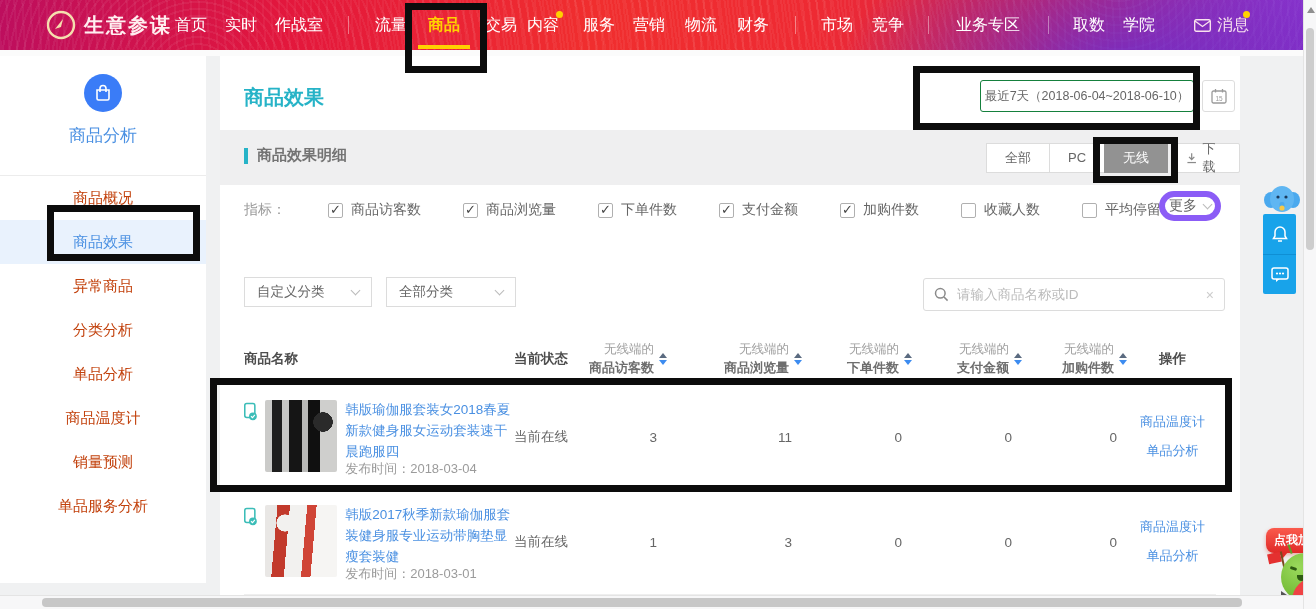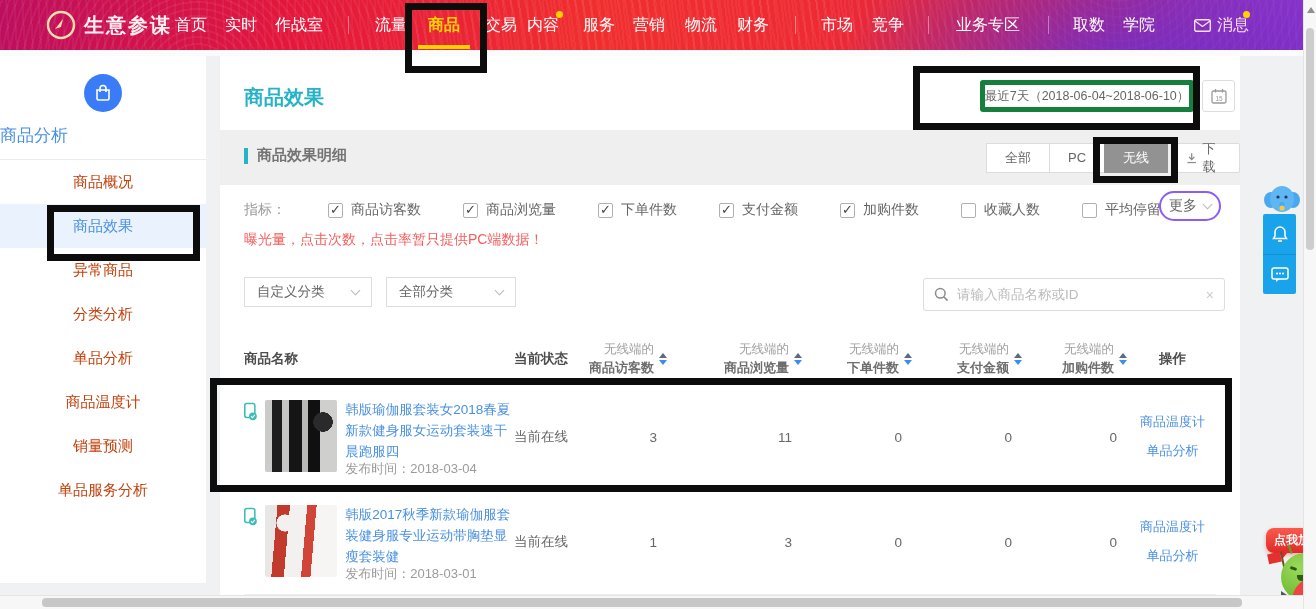--- a/index.html
+++ b/index.html
@@ -25,32 +25,32 @@
   .nav-underline { position:absolute; left:418px; top:45px; width:52px; height:4px; background:#ffd100; }
   .nav-divider { position:absolute; top:16px; width:1px; height:18px; background:rgba(255,255,255,.4); }
   .nav-dot { position:absolute; width:7px; height:7px; border-radius:50%; background:#ffd100; top:11px; }
   .brand { position:absolute; left:84px; top:0; height:50px; line-height:50px; color:#ffeff0;
     font-size:20px; font-weight:bold; letter-spacing:2px; cursor:pointer; }
   .logo { position:absolute; left:46px; top:10px; width:30px; height:30px; }
   .msg-wrap { position:absolute; left:1194px; top:0; height:50px; display:flex; align-items:center; gap:6px;
     color:rgba(255,235,240,.95); font-size:16px; cursor:pointer; }
   
   .sidebar { position:absolute; left:0; top:56px; width:206px; height:527px; background:#fff; }
-  .sb-head { padding-top:18px; border-bottom:1px solid #ececec; padding-bottom:12px; }
+  .sb-head { padding-top:18px; text-align:center; border-bottom:1px solid #ececec; padding-bottom:28px; }
   .sb-icon { width:38px; height:38px; border-radius:50%; background:#3a7cf7; margin:0 auto;
     display:flex; align-items:center; justify-content:center; }
   .sb-title { margin-top:12px; color:#4a90e2; font-size:17px; }
   .sb-item { height:44px; line-height:44px; text-align:center; font-size:15px; color:#c2410c; cursor:pointer; }
   .sb-item.active { background:#e9f2fd; color:#4a90e2; }
   
   .content { position:absolute; left:220px; top:56px; width:1020px; height:539px; }
   .c-header { position:relative; height:74px; background:#fff; }
   .page-title { position:absolute; left:24px; top:28px; color:#26b3c7; font-size:20px; font-weight:bold; }
   .date-btn { position:absolute; left:760px; top:24px; width:214px; height:32px; background:#fff;
-    border:5px solid #15803d; border-radius:3px; color:#666; font-size:12.5px;
+    border:1px solid #15803d; border-radius:3px; color:#666; font-size:12.5px;
     display:flex; align-items:center; justify-content:center; cursor:pointer; white-space:nowrap; }
   .cal-btn { position:absolute; left:982px; top:24px; width:33px; height:32px; background:#fff;
     border:1px solid #ddd; border-radius:3px; display:flex; align-items:center; justify-content:center; cursor:pointer; }
   .c-band { position:relative; height:55px; background:#efeff0; }
   .sec-title { position:absolute; left:24px; top:16px; display:flex; align-items:center; gap:9px;
     font-size:15px; font-weight:bold; color:#737373; }
   .sec-bar { width:4px; height:16px; background:#26b3c7; }
   .tab-group { position:absolute; left:767px; top:13px; display:flex;align-items:center; }
   .dev-tab { height:30px; padding:0 18px; line-height:28px; background:#fff; border:1px solid #dcdcdc;
     color:#666; font-size:13px; margin-left:-1px; cursor:pointer; }
@@ -59,21 +59,21 @@
     border:1px solid #dcdcdc; border-radius:2px; color:#666; font-size:13px;
     display:flex; align-items:center; gap:5px; cursor:pointer; }
   .c-body { position:relative; height:410px; background:#fff; }
   
   .metrics { position:absolute; left:24px; top:16px; display:flex; align-items:center; gap:42px; }
   .metrics-label { color:#999; font-size:14px; }
   .metric { display:flex; align-items:center; gap:8px; color:#666; font-size:14px; cursor:pointer; white-space:nowrap; }
   .cb { width:15px; height:15px; border:1px solid #b0b0b0; border-radius:2px; background:#fff; position:relative; flex:none; }
   .cb.checked::after { content:"✓"; position:absolute; left:1px; top:-2px; font-size:13px; font-weight:bold; color:#444; }
   .more-btn { position:absolute; left:939px; top:6px; width:62px; height:30px; background:#fff;
-    border:2px solid #8b5cf6; border-radius:15px; color:#666; font-size:14px;
+    border:6px solid #8b5cf6; border-radius:15px; color:#666; font-size:14px;
     display:flex; align-items:center; justify-content:center; gap:7px; cursor:pointer; }
   .notice { position:absolute; left:24px; top:46px; color:#f65e5e; font-size:14px; }
   
   .dd { position:absolute; top:92px; height:30px; background:#fff; border:1px solid #dcdcdc; border-radius:0;
     color:#666; font-size:13.5px; display:flex; align-items:center; justify-content:space-between;
     padding:0 12px; cursor:pointer; }
   .chev { width:7px; height:7px; border-right:1.5px solid #bbb; border-bottom:1.5px solid #bbb;
     transform:rotate(45deg); margin-top:-3px; }
   .search { position:absolute; left:703px; top:93px; width:302px; height:33px; background:#fff;
     border:1px solid #dcdcdc; border-radius:3px; display:flex; align-items:center; padding:0 10px; gap:8px; }
@@ -279,21 +279,20 @@
       <label class="metric">
         <span class="cb"></span>
         <span>平均停留时长</span>
       </label>
     </div>
     <div class="more-btn">
       <span>更多</span>
       <span class="chev"></span>
     </div>
 
-    <div class="notice">曝光量，点击次数，点击率暂只提供PC端数据！</div>
 
     <div class="dd" style="left:24px; width:128px;">
       <span>自定义分类</span>
       <span class="chev"></span>
     </div>
     <div class="dd" style="left:166px; width:130px;">
       <span>全部分类</span>
       <span class="chev"></span>
     </div>
 

